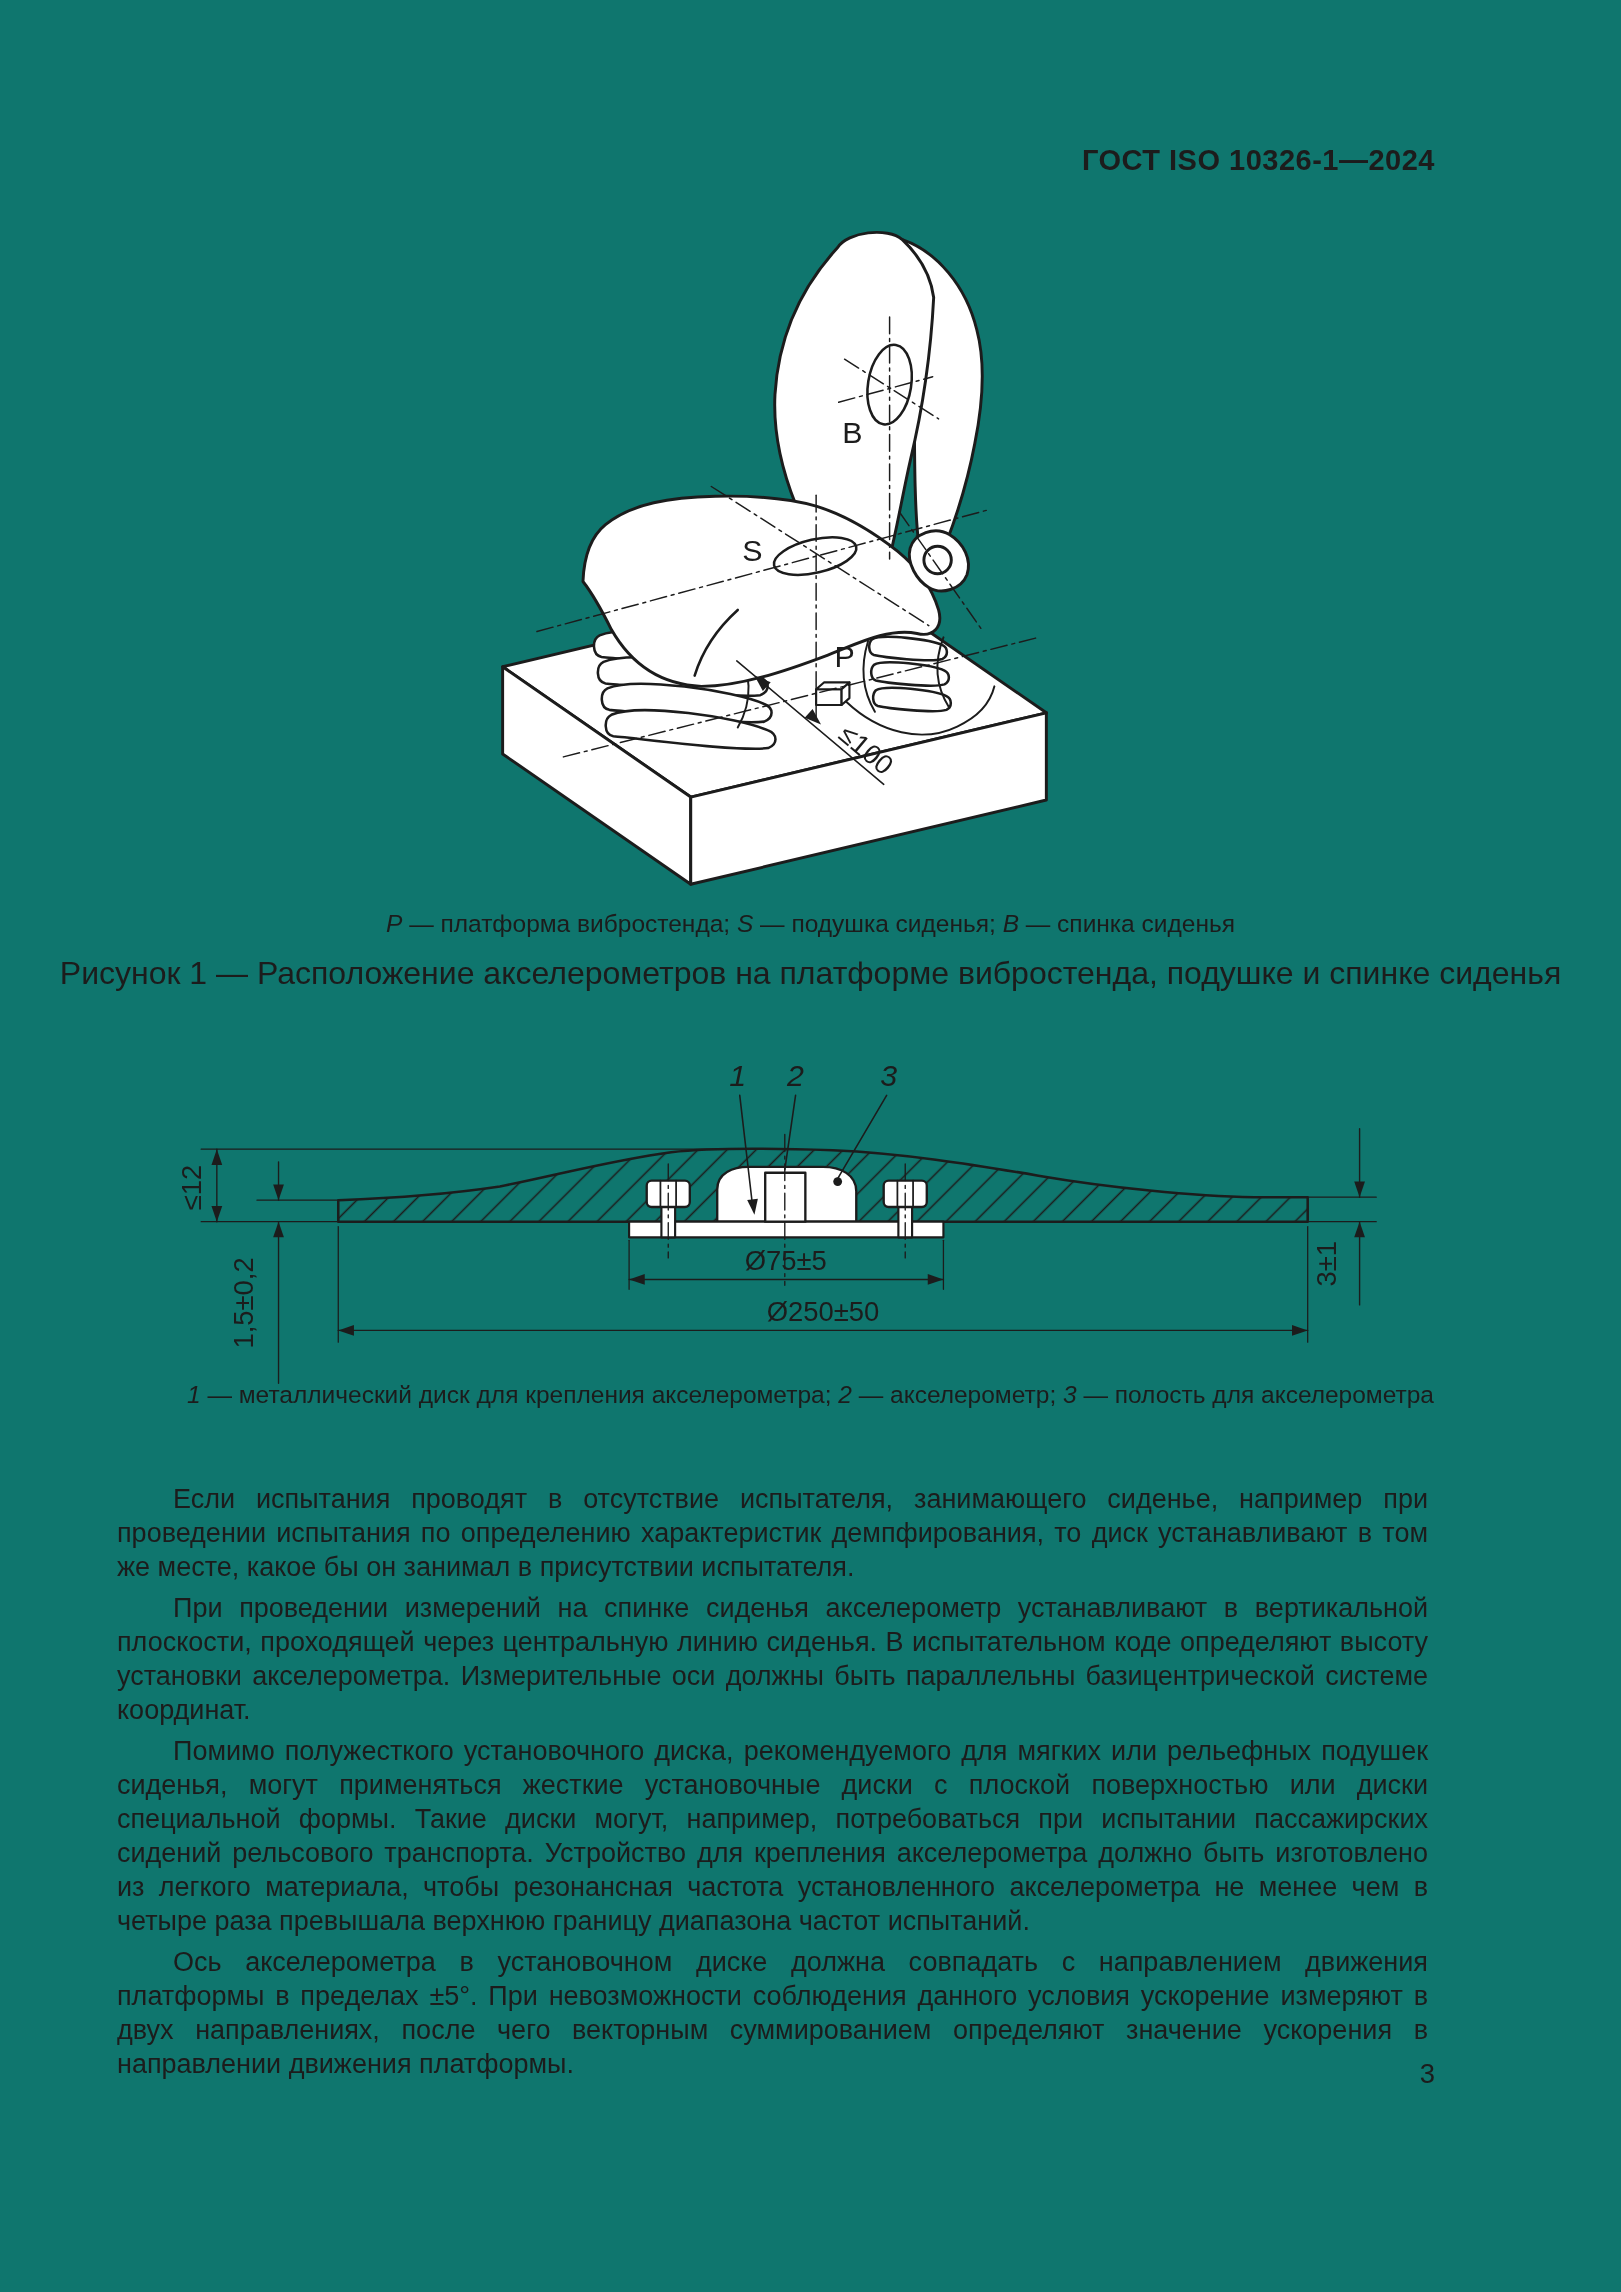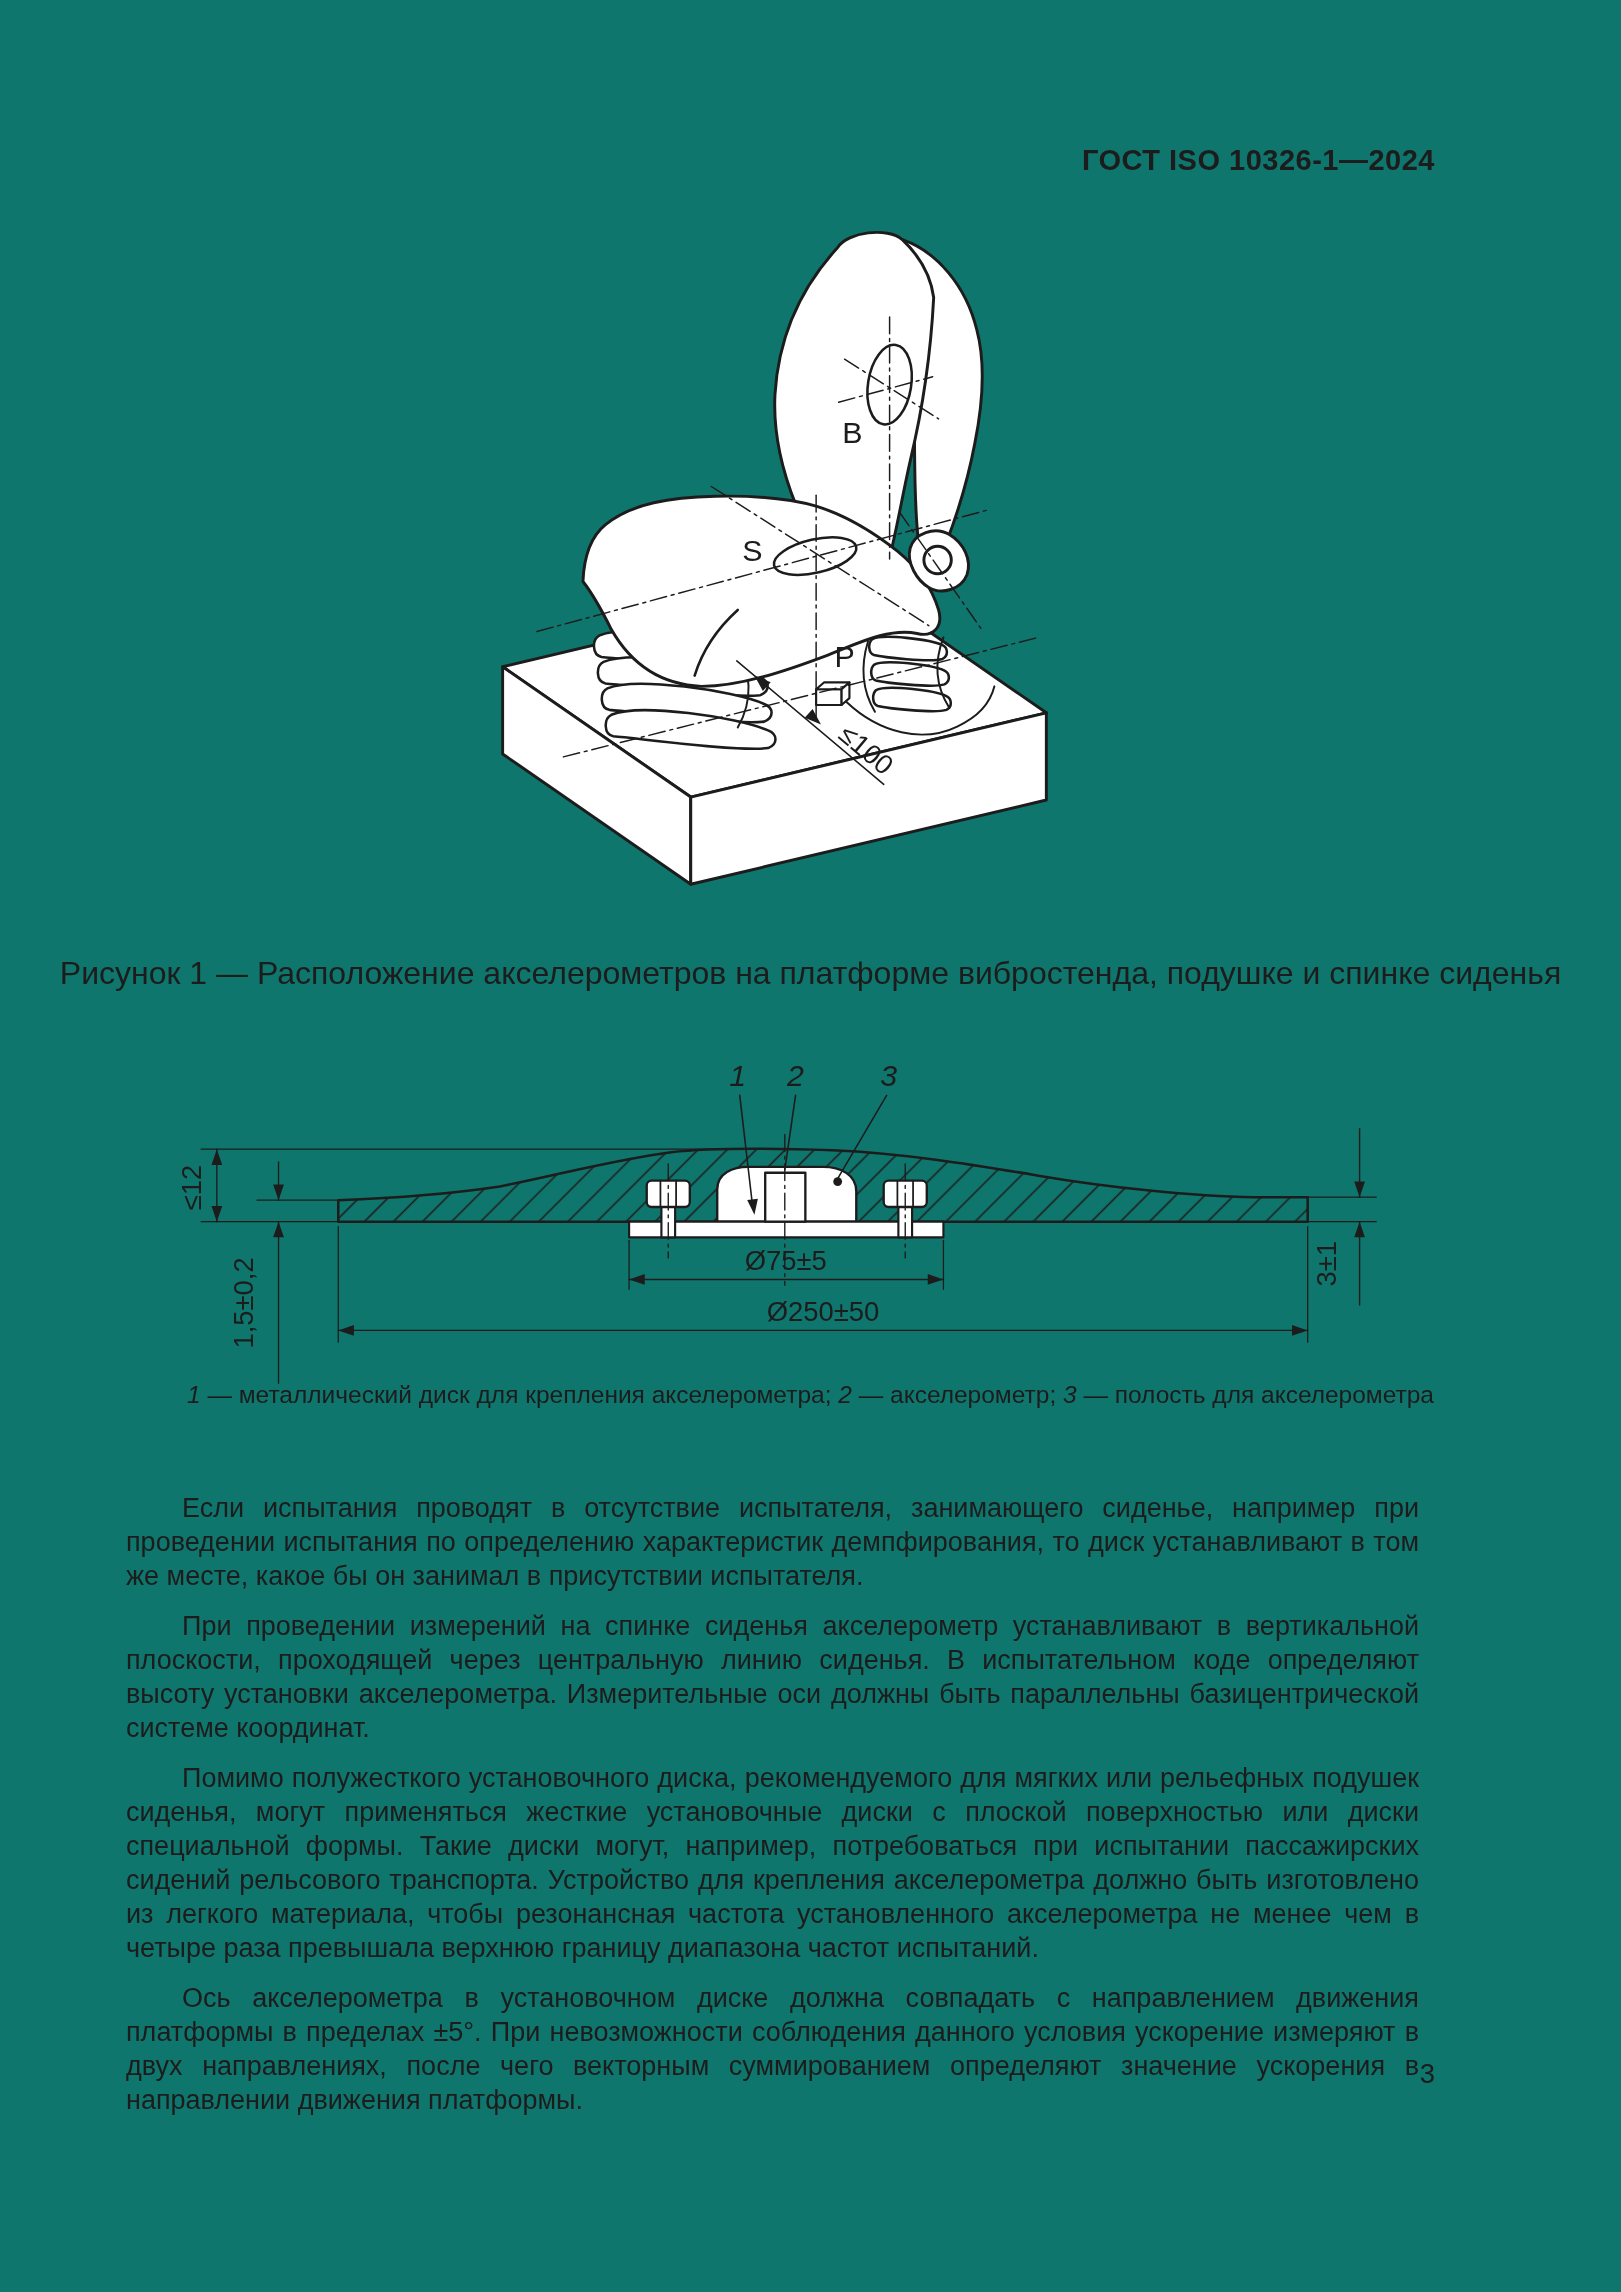--- a/index.html
+++ b/index.html
@@ -22,21 +22,21 @@
     font-size:24.5px;
   }
   .caption{
     position:absolute;left:0;width:100%;text-align:center;
     font-size:32px;
   }
   .bodytext{
     position:absolute;top:1475px;left:110px;width:1325px;
     font-size:27px;line-height:34px;text-align:justify;
   }
-  .bodytext p{margin:16px;text-indent:56px;}
+  .bodytext p{margin:7px;text-indent:56px;}
   .pagenum{
     position:absolute;top:2058px;left:0;width:1435px;
     text-align:right;font-size:27.4px;
   }
   svg text{font-family:"Liberation Sans", sans-serif;fill:#1c1c1c;}
   svg .lbl{font-size:31px;}
   svg .dim{font-size:28px;}
   svg .callout{font-size:31px;font-style:italic;}
   svg path, svg rect, svg line, svg circle, svg ellipse, svg polygon{vector-effect:none;}
 </style>
@@ -116,20 +116,21 @@
       </g>
     </g>
 
     <text class="lbl" x="870" y="452" text-anchor="middle">B</text>
     <text class="lbl" x="768" y="572" text-anchor="middle">S</text>
     <text class="lbl" x="862" y="680" text-anchor="middle">P</text>
     <text class="dim" x="878" y="772" text-anchor="middle" transform="rotate(40 878 772)">≤100</text>
   </svg>
   </div>
 
+  <div class="legend" style="top:910px;"><i>P</i><span> — платформа вибростенда; </span><i>S</i><span> — подушка сиденья; </span><i>B</i><span> — спинка сиденья</span></div>
   <div class="caption" style="top:955px;">Рисунок 1 — Расположение акселерометров на платформе вибростенда, подушке и спинке сиденья</div>
 
   <div class="figwrap" style="left:176px;top:1019px;width:1245px;height:377px;">
   <svg width="1245" height="377" viewBox="180 1040 1270 385">
     <defs>
       <pattern id="hatch" width="21" height="21" patternUnits="userSpaceOnUse" patternTransform="rotate(-45)">
         <line x1="0" y1="10.5" x2="21" y2="10.5" stroke="#1c1c1c" stroke-width="1.6"></line>
       </pattern>
     </defs>
     <g fill="none" stroke="#1c1c1c" stroke-linecap="round" stroke-linejoin="round">

